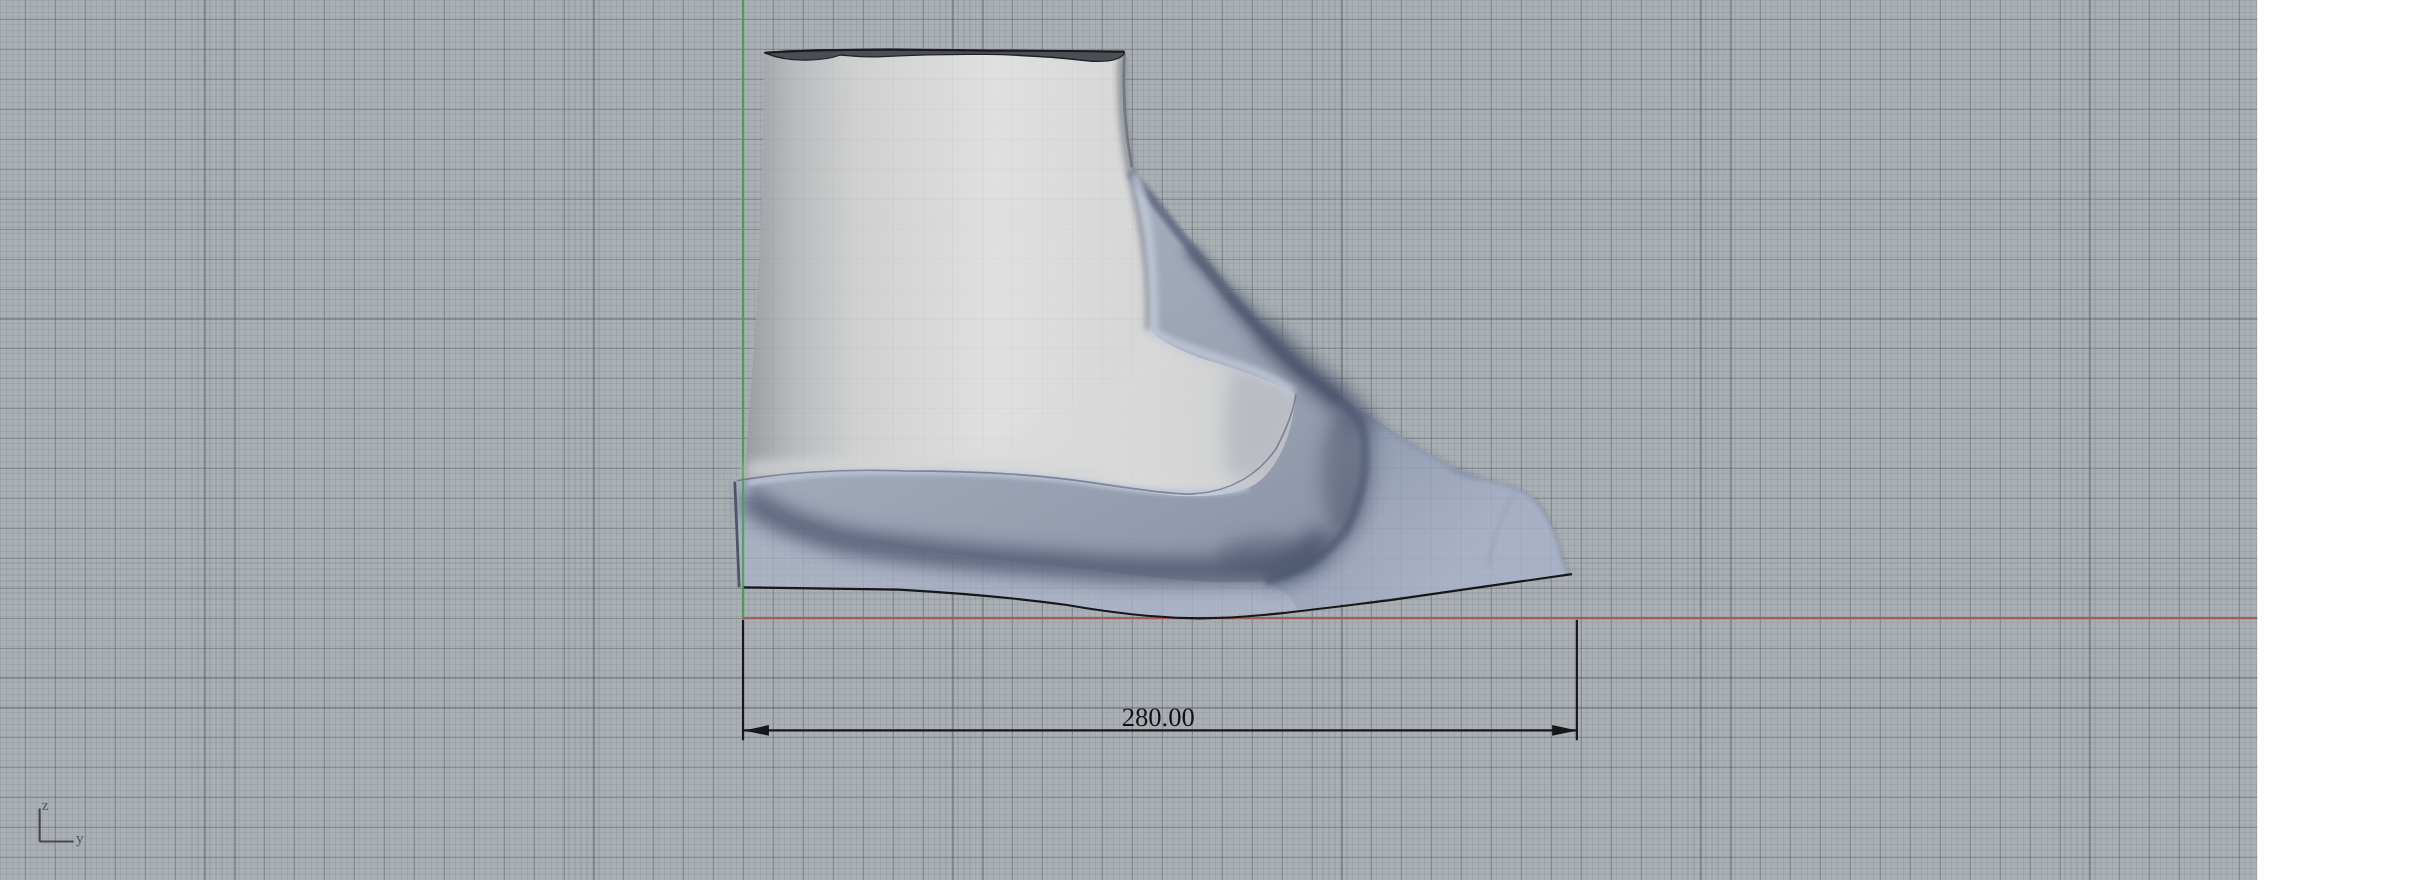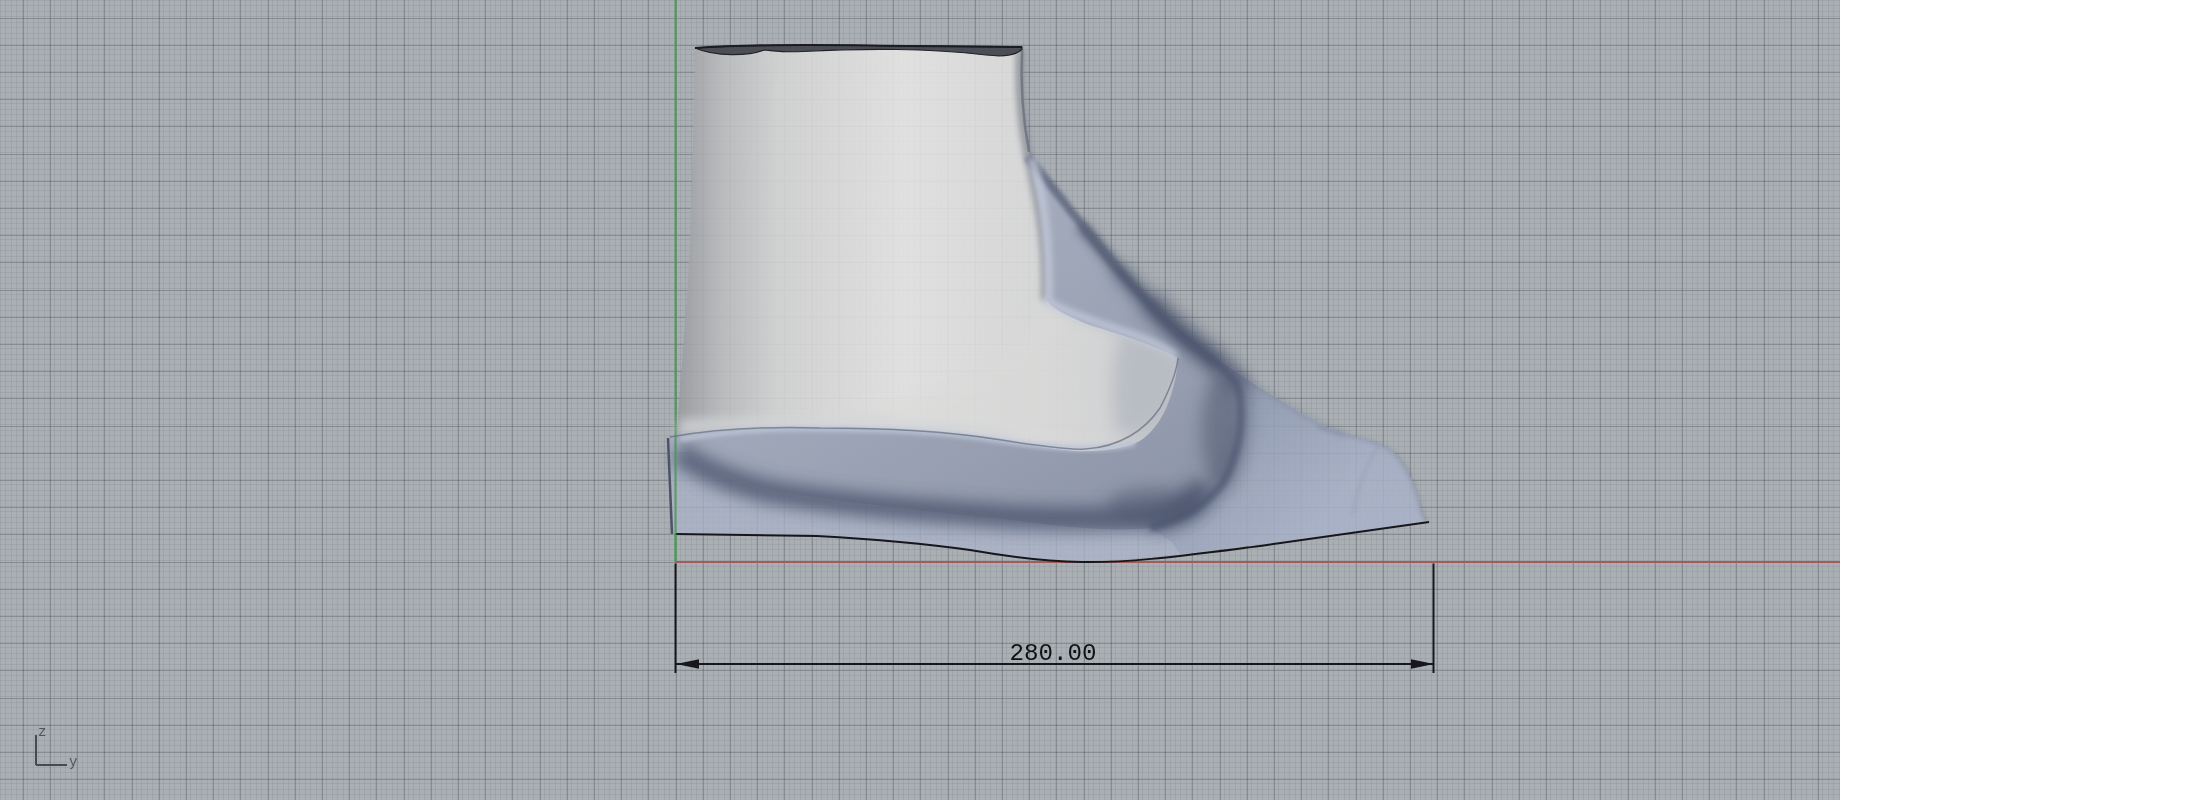--- a/index.html
+++ b/index.html
@@ -1,23 +1,23 @@
 <!DOCTYPE html>
 <html><head>
 <meta charset="utf-8">
 <style>
 html,body{margin:0;padding:0;}
-#vp{position:relative;width:1840px;height:800px;overflow:hidden;
+#vp{position:relative;width:2052px;height:800px;overflow:hidden;
 background-color:#aaafb4;
 background-image:
  repeating-linear-gradient(90deg, transparent 0 22.7px, rgba(52,60,68,0.30) 22.7px 23.7px, transparent 23.7px 27.2px),
  repeating-linear-gradient(180deg, transparent 0 17.5px, rgba(52,60,68,0.30) 17.5px 18.5px, transparent 18.5px 27.2px),
  repeating-linear-gradient(90deg, rgba(85,93,101,0.12) 0 1px, transparent 1px 5.44px),
  repeating-linear-gradient(180deg, rgba(85,93,101,0.12) 0 1px, transparent 1px 5.44px);
-font-family:Liberation Mono, monospace;
+font-family:Liberation Serif, serif;
 }
 svg{position:absolute;left:0;top:0;}
 </style>
 </head>
 <body>
 <div id="vp">
 <svg width="2200" height="800" viewBox="0 0 2200 800">
 <defs>
   <linearGradient id="lastG" x1="0" y1="0" x2="1" y2="0">
     <stop offset="0" stop-color="#989a9d"></stop>

